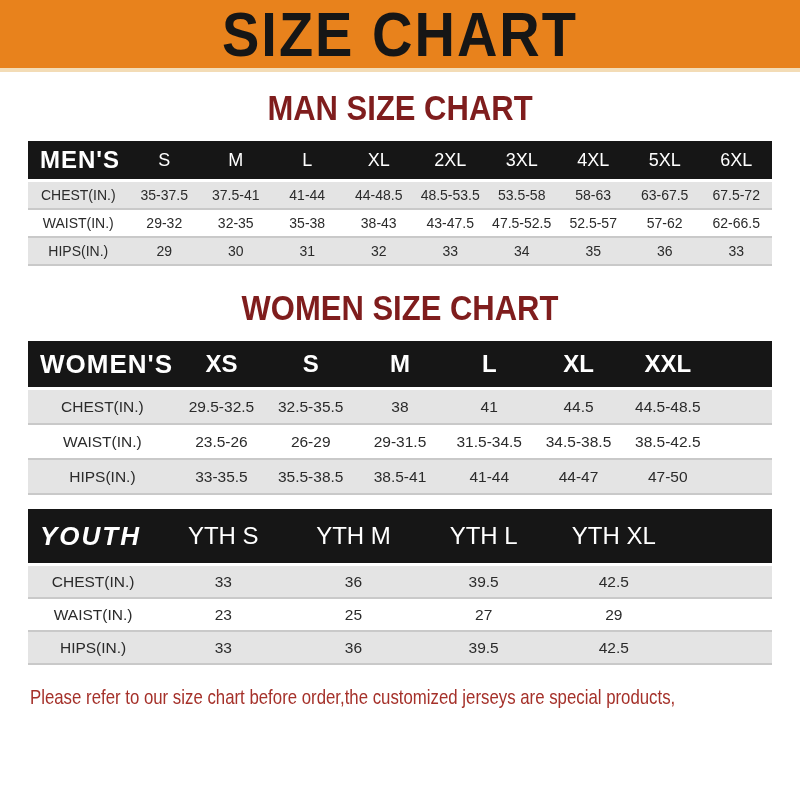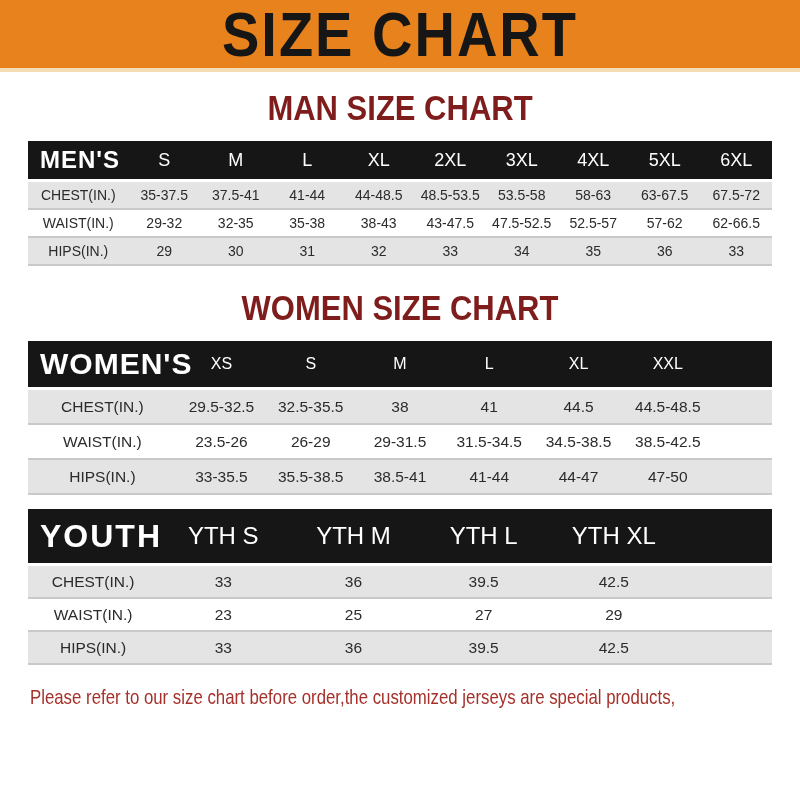--- a/index.html
+++ b/index.html
@@ -59,26 +59,26 @@
     text-align: center; color: #2b2b2b;
     border-bottom: 2px solid #c9c9c9;
   }
   .chart tbody tr:nth-child(odd)  { background: #E4E4E4; }
   .chart tbody tr:nth-child(even) { background: #ffffff; }
 
   .men   thead th { height: 36px; font-size: 18px; }
   .men   thead th.corner { font-size: 24px; }
   .men   tbody td { height: 24px; font-size: 14px; }
 
-  .women thead th { height: 44px; font-size: 16px; }
-  .women thead th.corner { font-size: 30px; }
+  .women thead th { height: 44px; font-size: 24px; font-weight: bold; }
+  .women thead th.corner { font-size: 26px; }
   .women tbody td { height: 31px; font-size: 15.5px; }
 
   .youth thead th { height: 52px; font-size: 24px; }
-  .youth thead th.corner { font-size: 32px; letter-spacing: 2px; }
+  .youth thead th.corner { font-size: 26px; letter-spacing: 2px; font-style: italic; }
   .youth tbody td { height: 29px; font-size: 15.5px; }
 
   
   .disclaimer { margin: 16px 0 0 30px; color: #A5312A; }
   .disclaimer p {
     margin: 0;
     font-size: 21px;
     line-height: 31px;
     white-space: nowrap;
     transform: scaleX(0.8);

